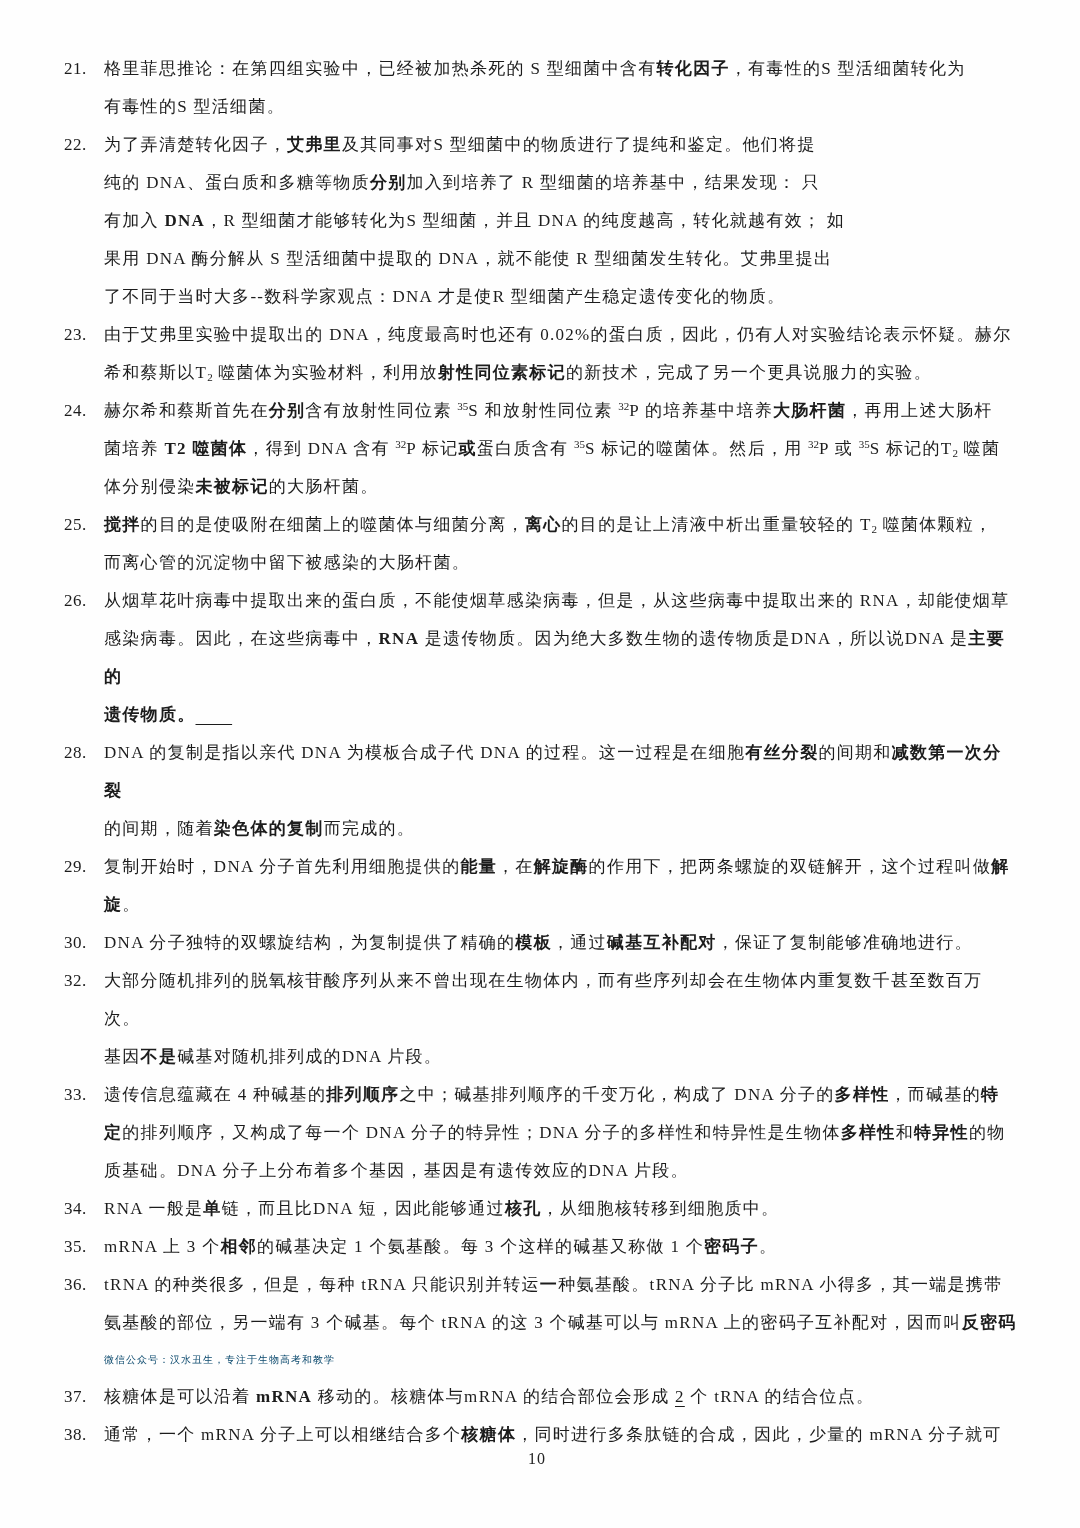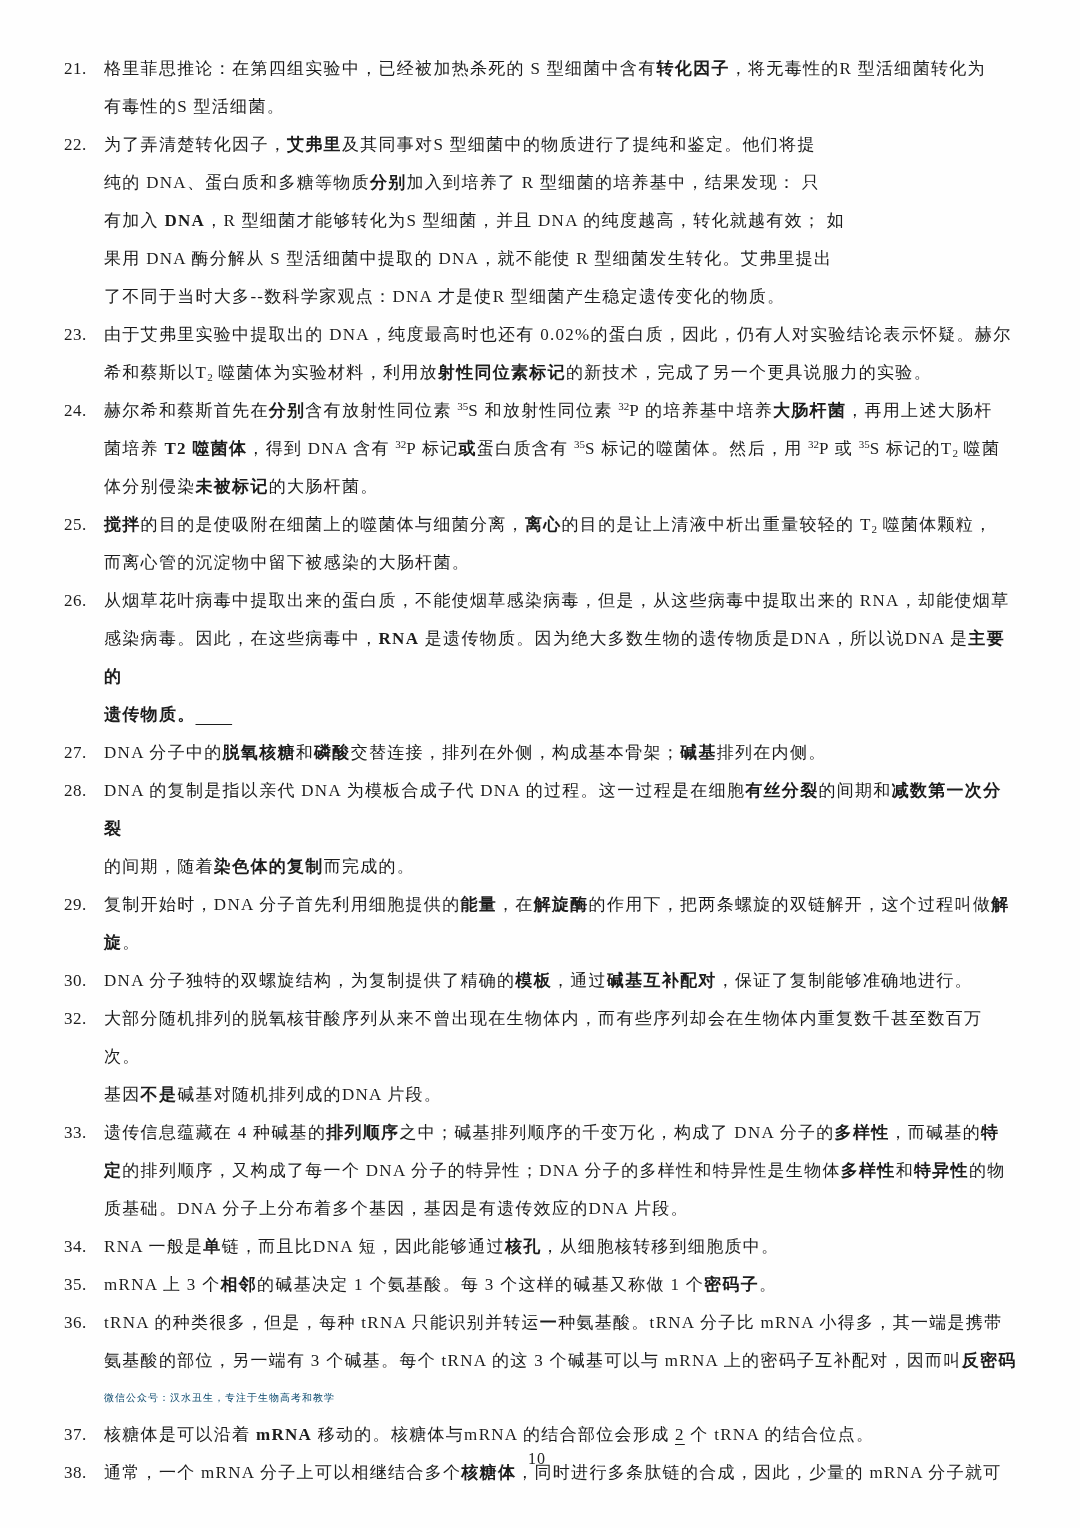--- a/index.html
+++ b/index.html
@@ -72,45 +72,41 @@
     letter-spacing: 1px;
   }
 </style>
 </head>
 <body>
 
 <div class="page">
   <div class="content">
       <div class="item">
         <span class="num">21.</span>
-        <div class="text"><span>格里菲思推论：在第四组实验中，已经被加热杀死的 S 型细菌中含有</span><span class="bu">转化因子</span><span>，将无毒性的R 型活细菌转化为</span><br><span>有毒性的S 型活细菌。</span></div>
+        <div class="text"><span>格里菲思推论：在第四组实验中，已经被加热杀死的 S 型细菌中含有</span><span class="bu">转化因子</span><span>，有毒性的S 型活细菌转化为</span><br><span>有毒性的S 型活细菌。</span></div>
       </div>
       <div class="item">
         <span class="num">22.</span>
         <div class="text"><span>为了弄清楚转化因子，</span><span class="bu">艾弗里</span><span>及其同事对S 型细菌中的物质进行了提纯和鉴定。他们将提</span><br><span>纯的 DNA、蛋白质和多糖等物质</span><span class="bu">分别</span><span>加入到培养了 R 型细菌的培养基中，结果发现：  只</span><br><span>有加入 </span><span class="bu">DNA</span><span>，R 型细菌才能够转化为S 型细菌，并且 DNA 的纯度越高，转化就越有效；  如</span><br><span>果用 DNA 酶分解从 S 型活细菌中提取的 DNA，就不能使 R 型细菌发生转化。艾弗里提出</span><br><span>了不同于当时大多--数科学家观点：DNA 才是使R 型细菌产生稳定遗传变化的物质。</span></div>
       </div>
       <div class="item">
         <span class="num">23.</span>
         <div class="text"><span>由于艾弗里实验中提取出的 DNA，纯度最高时也还有 0.02%的蛋白质，因此，仍有人对实验结论表示怀疑。赫尔</span><br><span>希和蔡斯以T</span><sub>2</sub><span> 噬菌体为实验材料，利用放</span><span class="bu">射性同位素标记</span><span>的新技术，完成了另一个更具说服力的实验。</span></div>
       </div>
       <div class="item">
         <span class="num">24.</span>
         <div class="text"><span>赫尔希和蔡斯首先在</span><span class="bu">分别</span><span>含有放射性同位素 </span><sup>35</sup><span>S 和放射性同位素 </span><sup>32</sup><span>P 的培养基中培养</span><span class="bu">大肠杆菌</span><span>，再用上述大肠杆</span><br><span>菌培养 </span><span class="bu">T2 噬菌体</span><span>，得到 DNA 含有 </span><sup>32</sup><span>P 标记</span><span class="bu">或</span><span>蛋白质含有 </span><sup>35</sup><span>S 标记的噬菌体。然后，用 </span><sup>32</sup><span>P 或 </span><sup>35</sup><span>S 标记的T</span><sub>2</sub><span> 噬菌</span><br><span>体分别侵染</span><span class="bu">未被标记</span><span>的大肠杆菌。</span></div>
       </div>
       <div class="item">
         <span class="num">25.</span>
         <div class="text"><span class="bu">搅拌</span><span>的目的是使吸附在细菌上的噬菌体与细菌分离，</span><span class="bu">离心</span><span>的目的是让上清液中析出重量较轻的 T</span><sub>2</sub><span> 噬菌体颗粒，</span><br><span>而离心管的沉淀物中留下被感染的大肠杆菌。</span></div>
       </div>
       <div class="item">
         <span class="num">26.</span>
         <div class="text"><span>从烟草花叶病毒中提取出来的蛋白质，不能使烟草感染病毒，但是，从这些病毒中提取出来的 RNA，却能使烟草</span><br><span>感染病毒。因此，在这些病毒中，</span><span class="bu">RNA</span><span> 是遗传物质。因为绝大多数生物的遗传物质是DNA，所以说DNA 是</span><span class="bu">主要的</span><br><span class="bu">遗传物质。</span><span class="u">　　</span></div>
-      </div>
-      <div class="item">
-        <span class="num">27.</span>
-        <div class="text"><span>DNA 分子中的</span><span class="bu">脱氧核糖</span><span>和</span><span class="bu">磷酸</span><span>交替连接，排列在外侧，构成基本骨架；</span><span class="bu">碱基</span><span>排列在内侧。</span></div>
       </div>
       <div class="item">
         <span class="num">28.</span>
         <div class="text"><span>DNA 的复制是指以亲代 DNA 为模板合成子代 DNA 的过程。这一过程是在细胞</span><span class="bu">有丝分裂</span><span>的间期和</span><span class="bu">减数第一次分裂</span><br><span>的间期，随着</span><span class="bu">染色体的复制</span><span>而完成的。</span></div>
       </div>
       <div class="item">
         <span class="num">29.</span>
         <div class="text"><span>复制开始时，DNA 分子首先利用细胞提供的</span><span class="bu">能量</span><span>，在</span><span class="bu">解旋酶</span><span>的作用下，把两条螺旋的双链解开，这个过程叫做</span><span class="bu">解</span><br><span class="bu">旋</span><span>。</span></div>
       </div>
       <div class="item">

